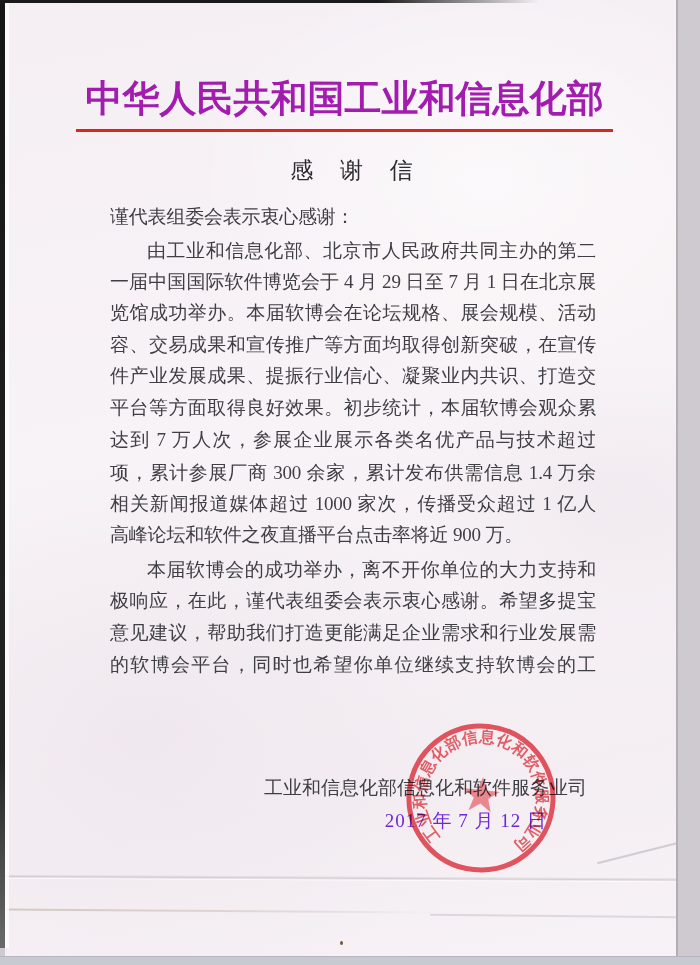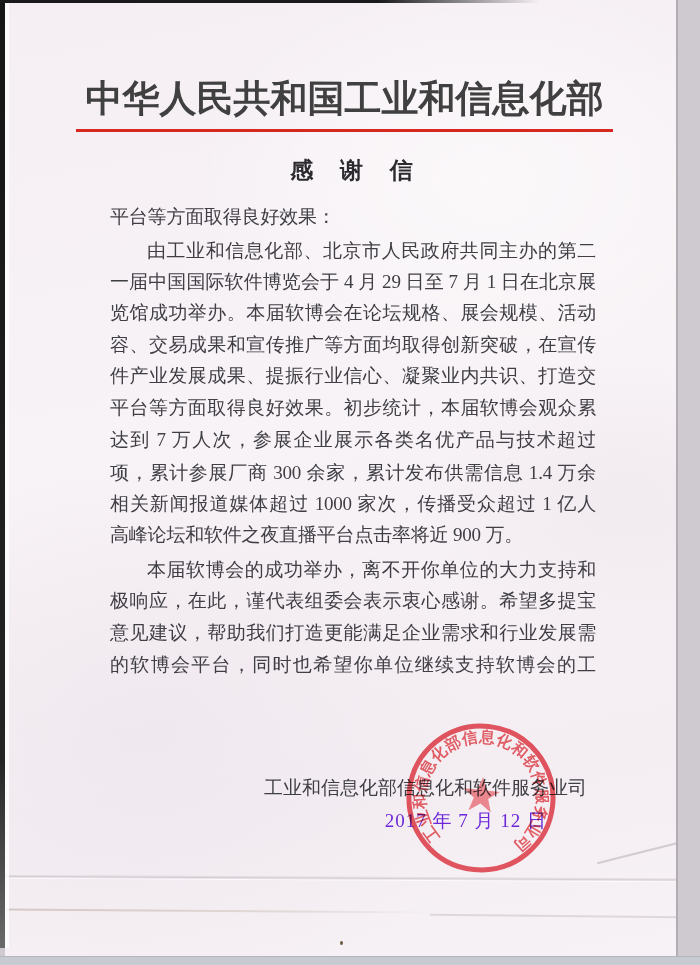--- a/index.html
+++ b/index.html
@@ -37,27 +37,27 @@
   .crease-2 { left:6px; top:910px; width:430px; height:2px;
       background:linear-gradient(90deg, rgba(150,128,104,.34), rgba(150,128,104,.18) 70%, rgba(150,128,104,0)); transform:rotate(.4deg); }
   .crease-3 { left:596px; top:852px; width:84px; height:2px; background:rgba(158,148,158,.4); transform:rotate(-14deg); }
   .crease-4 { left:430px; top:915px; width:250px; height:2px; background:rgba(150,140,150,.25); transform:rotate(.6deg); }
   .speck-1  { left:340px; top:941px; width:3px; height:4px; background:#6b5a42; border-radius:50%; }
 
   
   .org-name {
     position:absolute; left:76px; top:74px; width:537px;
     text-align:center; font-size:37px; font-weight:bold;
-    letter-spacing:0px; color:#404040; white-space:nowrap;
+    letter-spacing:0px; color:#a21caf; white-space:nowrap;
   }
   .red-rule { position:absolute; left:76px; top:129px; width:537px; height:3px; background:#d6281e; }
 
   .doc-title {
     position:absolute; left:110px; top:155px; width:485px;
-    text-align:center; font-size:23px; font-weight:bold;
+    text-align:center; font-size:23px; font-weight:normal;
     color:#2b2a2e; word-spacing:17px; letter-spacing:2px;
   }
 
   
   .bline {
     position:absolute; left:110px; width:486px; height:26px;
     font-size:19px; color:#3f3e44; letter-spacing:-.2px;
     white-space:nowrap;
   }
   .bline.just { text-align:justify; text-align-last:justify; white-space:normal; overflow:hidden; }
@@ -83,21 +83,21 @@
 <body>
 
 <div class="scan-stage">
   <div class="paper"></div>
 
   <div class="org-name">中华人民共和国工业和信息化部</div>
   <div class="red-rule"></div>
 
   <div class="doc-title">感 谢 信</div>
 
-  <div class="bline" style="top:204px">平台等方面取得良好效果：</div>
+  <div class="bline" style="top:204px">谨代表组委会表示衷心感谢：</div>
 
   <div class="bline just ind" style="top:238px">由工业和信息化部、北京市人民政府共同主办的第二十</div>
   <div class="bline just" style="top:269px">一届中国国际软件博览会于 4 月 29 日至 7 月 1 日在北京展</div>
   <div class="bline just" style="top:300px">览馆成功举办。本届软博会在论坛规格、展会规模、活动内</div>
   <div class="bline just" style="top:332px">容、交易成果和宣传推广等方面均取得创新突破，在宣传软</div>
   <div class="bline just" style="top:363px">件产业发展成果、提振行业信心、凝聚业内共识、打造交流</div>
   <div class="bline just" style="top:395px">平台等方面取得良好效果。初步统计，本届软博会观众累计</div>
   <div class="bline just" style="top:427px">达到 7 万人次，参展企业展示各类名优产品与技术超过 2000</div>
   <div class="bline just" style="top:460px">项，累计参展厂商 300 余家，累计发布供需信息 1.4 万余条，</div>
   <div class="bline just" style="top:491px">相关新闻报道媒体超过 1000 家次，传播受众超过 1 亿人次，</div>

